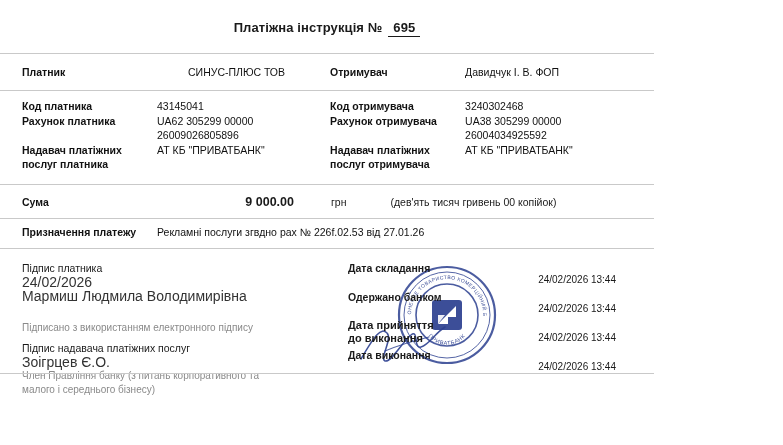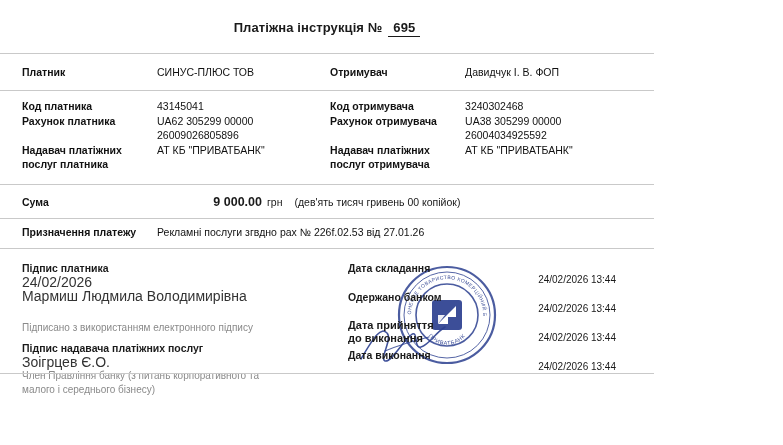--- a/index.html
+++ b/index.html
@@ -42,21 +42,21 @@
   .hr-top { margin-top: 16px; }
   .section {
     position: relative;
     padding: 0 22px;
     box-sizing: border-box;
   }
   .grid2 {
     display: flex;
     width: 100%;
   }
-  .col-left { width: 50.5%; box-sizing: border-box; }
+  .col-left { width: 50.5%; box-sizing: border-box; gap: 31px; }
   .col-right { width: 49.5%; box-sizing: border-box; }
   .lbl {
     font-size: 10.5px;
     font-weight: bold;
     color: #111;
     line-height: 14px;
   }
   .val {
     font-size: 10.5px;
     font-weight: normal;
@@ -73,20 +73,21 @@
   .acct-line {
     display: flex;
     align-items: flex-start;
     margin-bottom: 1px;
   }
   .acct-lbl { width: 135px; flex: 0 0 135px; }
   .sum-row {
     display: flex;
     align-items: baseline;
     padding: 10px 0 9px 0;
+    gap: 32px;
   }
   .sum-lbl { width: 135px; flex: 0 0 135px; }
   .sum-amount {
     font-size: 12.5px;
     font-weight: bold;
     text-align: right;
     width: 105px;
     flex: 0 0 105px;
   }
   .sum-cur {
@@ -107,21 +108,21 @@
     position: relative;
     padding: 12px 22px 0 22px;
     box-sizing: border-box;
     height: 152px;
   }
   .sig-left {
     width: 430px;
   }
   .sig-title {
     font-size: 10.5px;
-    font-weight: bold;
+    font-weight: normal;
     line-height: 14px;
   }
   .sig-small {
     font-size: 14px;
     color: #333;
     line-height: 14px;
   }
   .sig-gray {
     font-size: 10px;
     color: #8a8a8a;

